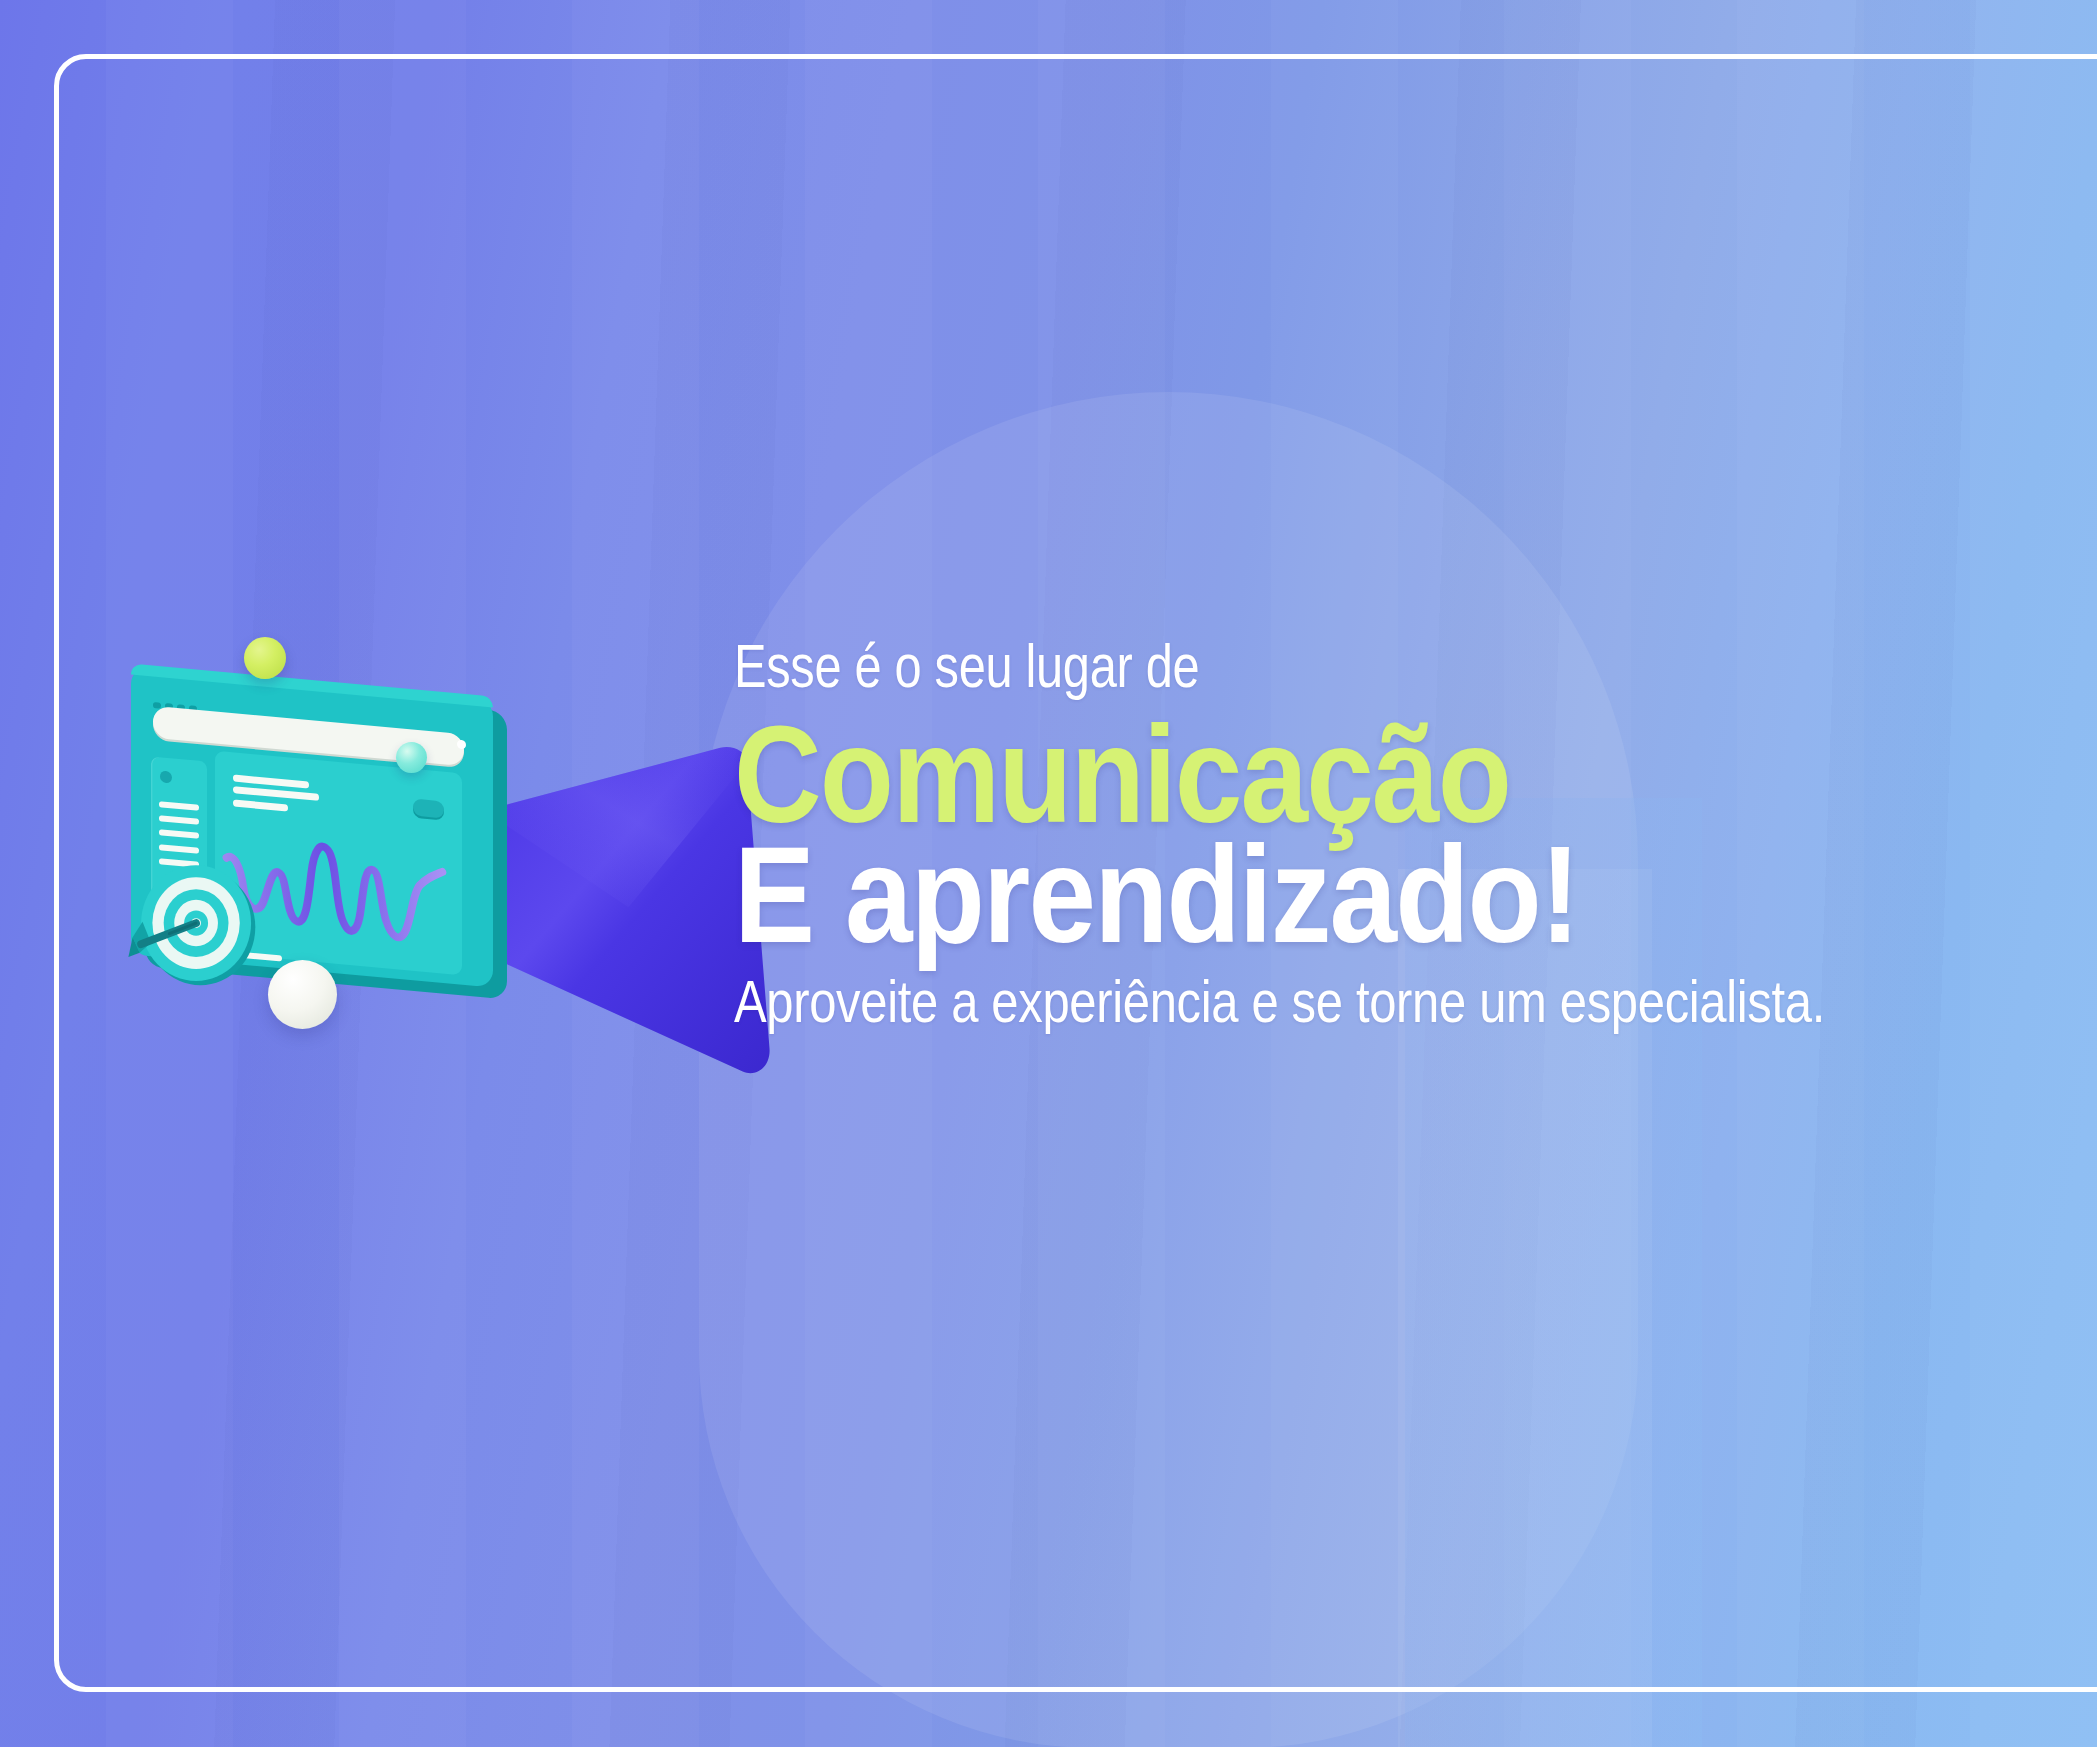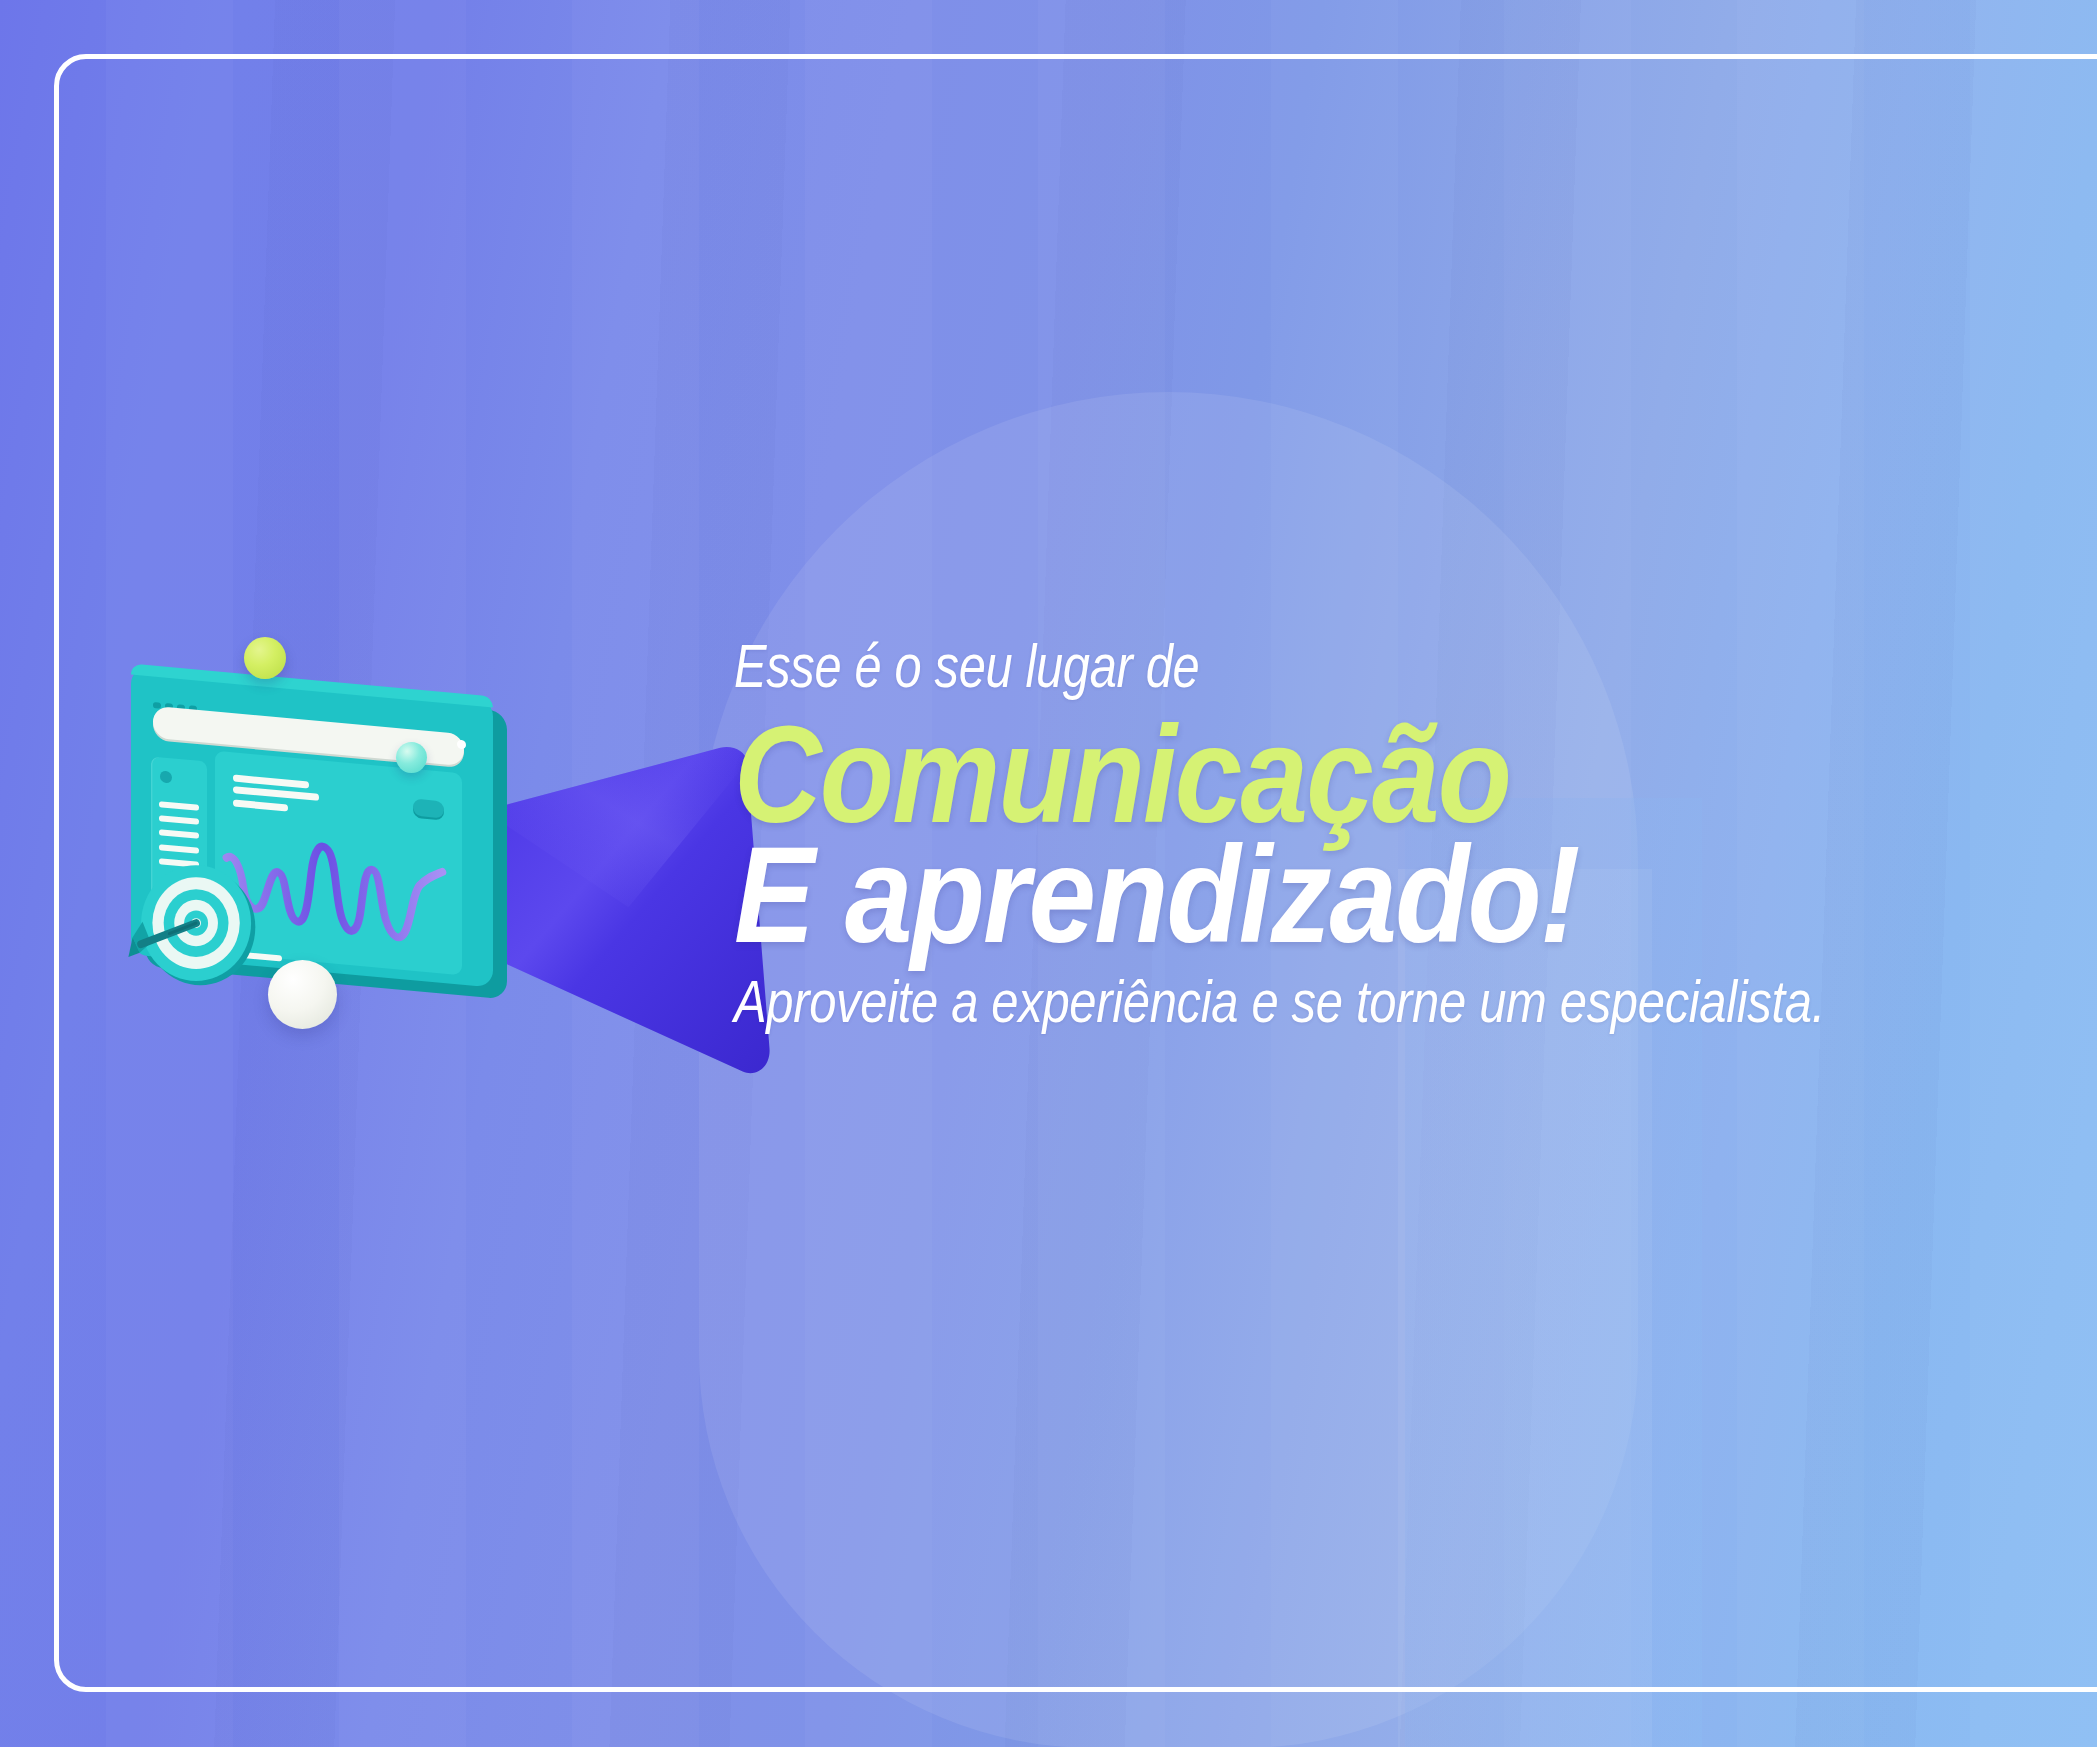--- a/index.html
+++ b/index.html
@@ -20,21 +20,20 @@
         #7b8bea 28%,
         #7f8fe9 38%,
         #7f92e8 47%,
         #8099e7 55%,
         #8aa4e8 64%,
         #91ace9 72%,
         #8fb2ef 80%,
         #8ab8f1 88%,
         #8cbcf3 95%,
         #8dbef4 100%);
-    font-style: italic;
   }
 
   
   .bands {
     position: absolute;
     inset: 0;
     pointer-events: none;
     background: repeating-linear-gradient(
         90deg,
         rgba(255,255,255,0.000) 0px,

